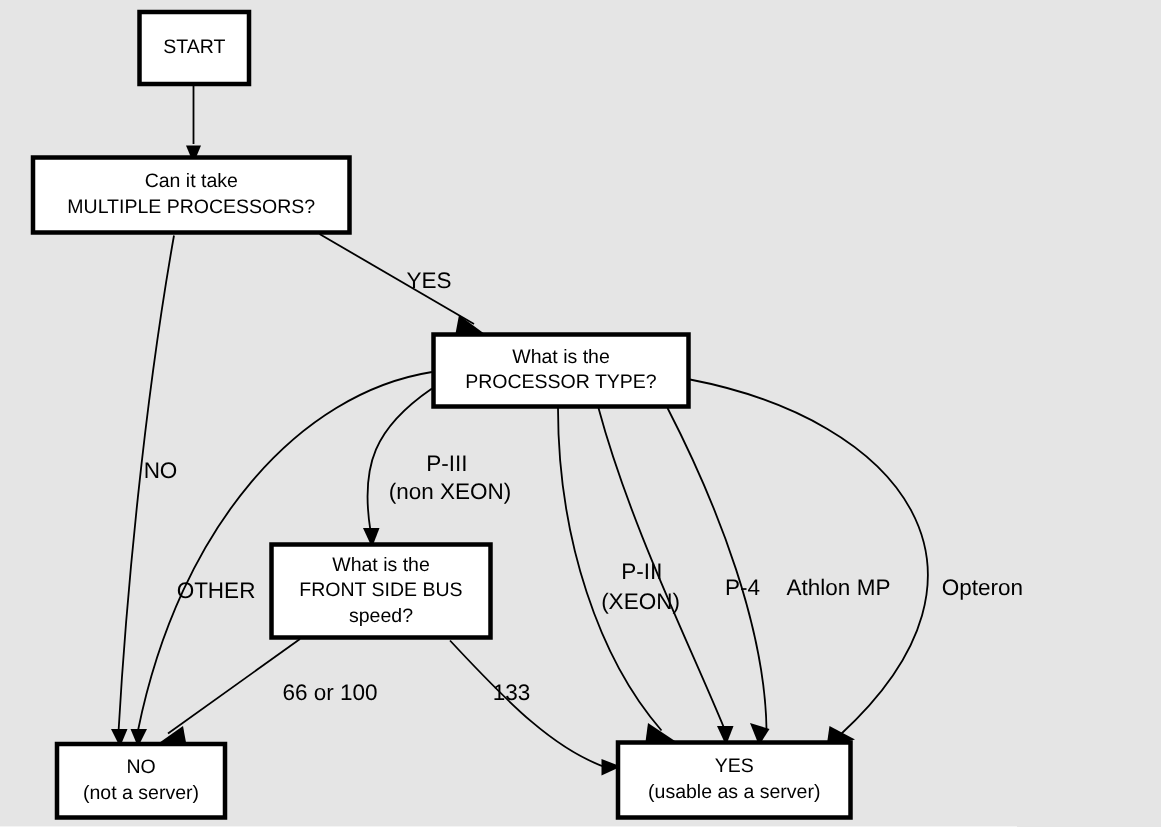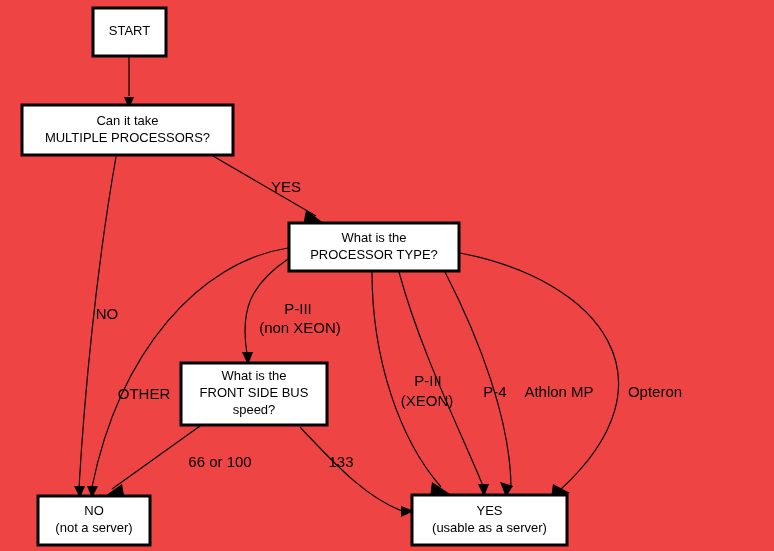--- a/index.html
+++ b/index.html
@@ -4,21 +4,21 @@
 <style>
   html, body {
     margin: 0;
     padding: 0;
     background: #ffffff;
   }
   #canvas {
     position: relative;
     width: 774px;
     height: 551px;
-    background: #ef4444;
+    background: #e5e5e5;
     font-family: "Liberation Sans", sans-serif;
     overflow: hidden;
   }
   svg#flow {
     position: absolute;
     left: 0;
     top: 0;
     width: 774px;
     height: 551px;
   }

